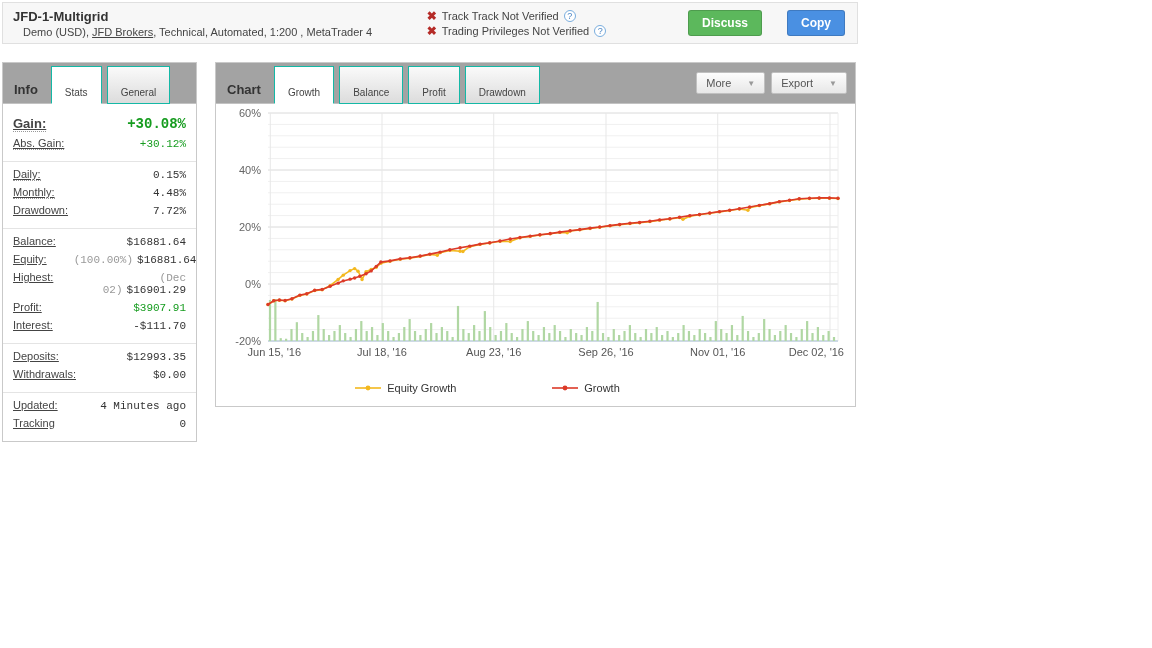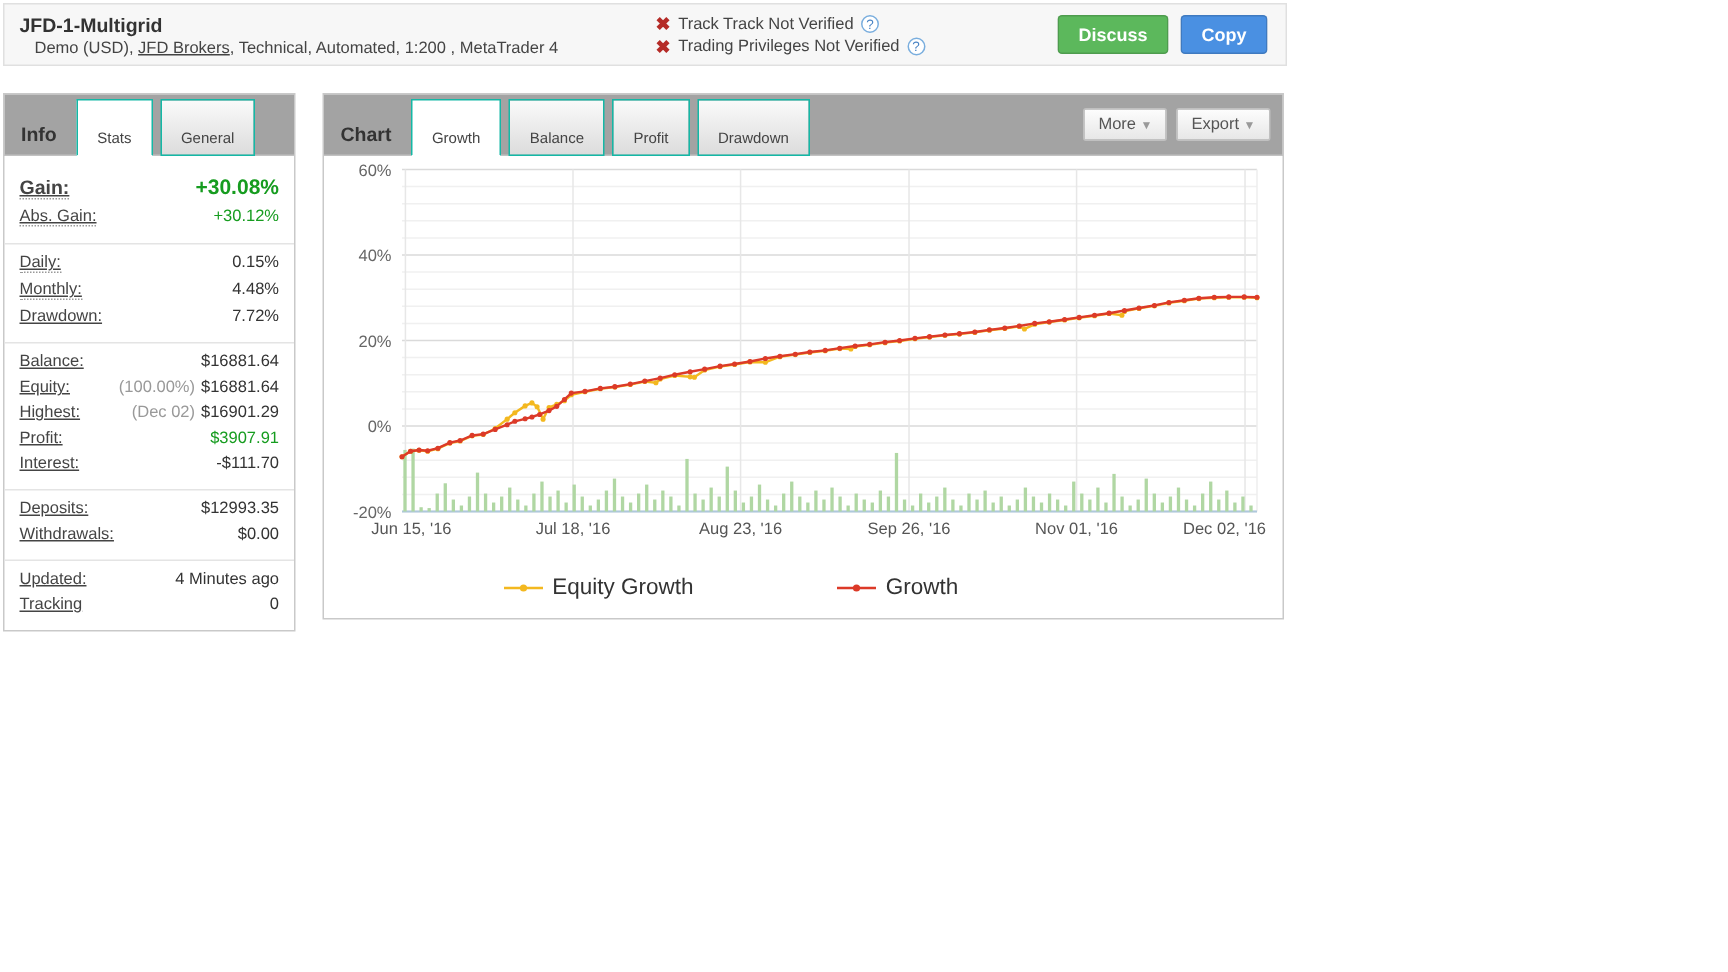--- a/index.html
+++ b/index.html
@@ -11,59 +11,59 @@
     background:#f7f7f7; border:1px solid #e0e0e0; display:flex; align-items:center; }
   .hdr-left { padding-left:10px; width:450px; }
   .acct-title { font-size:13px; font-weight:bold; color:#333; line-height:17px; }
   .acct-sub { font-size:11px; color:#444; line-height:14px;padding-left:10px; }
   .broker-link { color:#444; text-decoration:underline; cursor:pointer; }
   .verify-block { width:278px; display:flex; flex-direction:column; gap:3px; }
   .verify-row { display:flex; align-items:center; gap:5px; font-size:11px; color:#444; }
   .xmark { color:#b52b27; font-size:12px; font-weight:bold; line-height:12px; }
   .qmark { display:inline-block; width:12px; height:12px; border:1px solid #7aaede; border-radius:50%;
     color:#4a84c4; font-size:9px; line-height:10px; text-align:center; background:#fff; }
-  .hdr-buttons { margin-left:auto; padding-right:12px; display:flex; gap:8px; }
+  .hdr-buttons { margin-left:auto; padding-right:12px; display:flex; gap:25px; }
   .btn { font-size:12px; font-weight:bold; color:#fff; padding:5px 13px; border-radius:3px;
     border:1px solid rgba(0,0,0,0.15); cursor:pointer; font-family:"Liberation Sans",sans-serif; }
   .btn-discuss { background:#5cb85c; }
   .btn-copy { background:#4a90e2; }
 
   
   .cards { position:absolute; left:2px; top:62px; display:flex; gap:18px; align-items:flex-start; }
   .card { background:#fff; border:1px solid #c9c9c9; }
   .info-card { width:195px; }
   .chart-card { width:641px; }
 
   .tabbar { display:flex; align-items:flex-end; border-bottom:1px solid #c2c2c2; background:#a3a3a3; padding:3px 0 0 0; }
   .card-title { font-size:13px; font-weight:bold; color:#333; padding:5px 13px 6px 11px; }
   .tab { font-size:10px; color:#444; padding:20px 13px 5px 13px; margin-right:5px; margin-bottom:-1px;
     border:1px solid #14b8a6; background:linear-gradient(#fafafa,#dcdcdc); cursor:pointer; }
   .tab.active { background:#fff; border-bottom:1px solid #fff; }
   .tab-buttons { margin-left:auto; align-self:center; display:flex; gap:6px; padding-right:8px; padding-bottom:3px; }
-  .gbtn { display:flex; align-items:center; gap:3px; font-size:11px; color:#555; padding:4px 9px;
+  .gbtn { display:flex; align-items:center; gap:16px; font-size:11px; color:#555; padding:4px 9px;
     border:1px solid #c0c0c0; border-radius:2px; background:linear-gradient(#fdfdfd,#e7e7e7); cursor:pointer; }
   .gbtn .tri { font-size:8px; color:#999; }
 
   
   .info-body { padding:7px 0 6px 0; }
   .irow { display:flex; align-items:baseline; justify-content:space-between; padding:0 10px; margin:5px 0; }
   .ilabel { font-size:11px; color:#444;text-decoration:underline; }
   .ilabel.dotted { border-bottom:1px dotted #999; }
-  .ivalue { font-size:11px; color:#333; text-align:center; }
+  .ivalue { font-size:11px; color:#333; text-align:right;font-family:Liberation Mono, monospace; }
   .ipre { color:#999; margin-right:4px;margin-left:27px; }
   .green { color:#169c1f; }
   .irow.big .ilabel { font-size:13px; font-weight:bold; }
   .irow.big .ivalue { font-size:14px; font-weight:bold; }
   .igroup { border-bottom:1px solid #e4e4e4; padding-bottom:6px; margin-bottom:6px; }
   .igroup:last-child { border-bottom:none; margin-bottom:0; padding-bottom:0; }
 
   
   .chart-holder { padding:2px 0 0 0; }
   .legend { display:flex; justify-content:center; gap:96px; padding:8px 0 12px 0; transform:translateX(-48px); }
-  .legend-item { display:flex; align-items:center; gap:6px; font-size:15px; color:#333; }
+  .legend-item { display:flex; align-items:center; gap:6px; font-size:11px; color:#333; }
   svg text { font-family:"Liberation Sans", sans-serif; }
 </style>
 </head>
 <body>
 
 <div class="page">
 
   <div class="header-card">
     <div class="hdr-left">
       <div class="acct-title">JFD-1-Multigrid</div>

